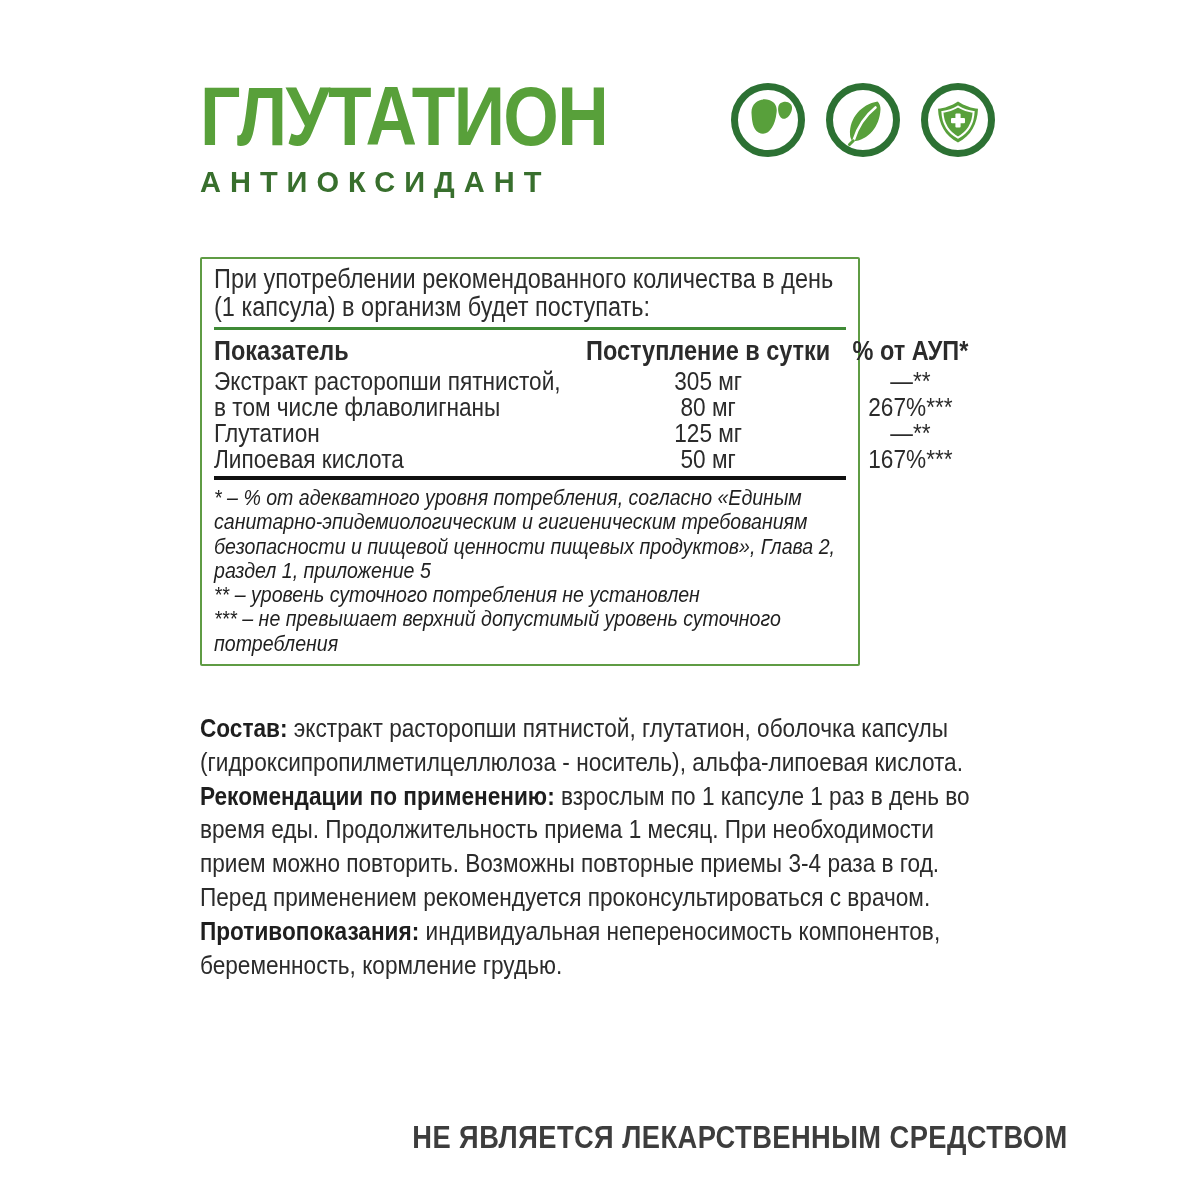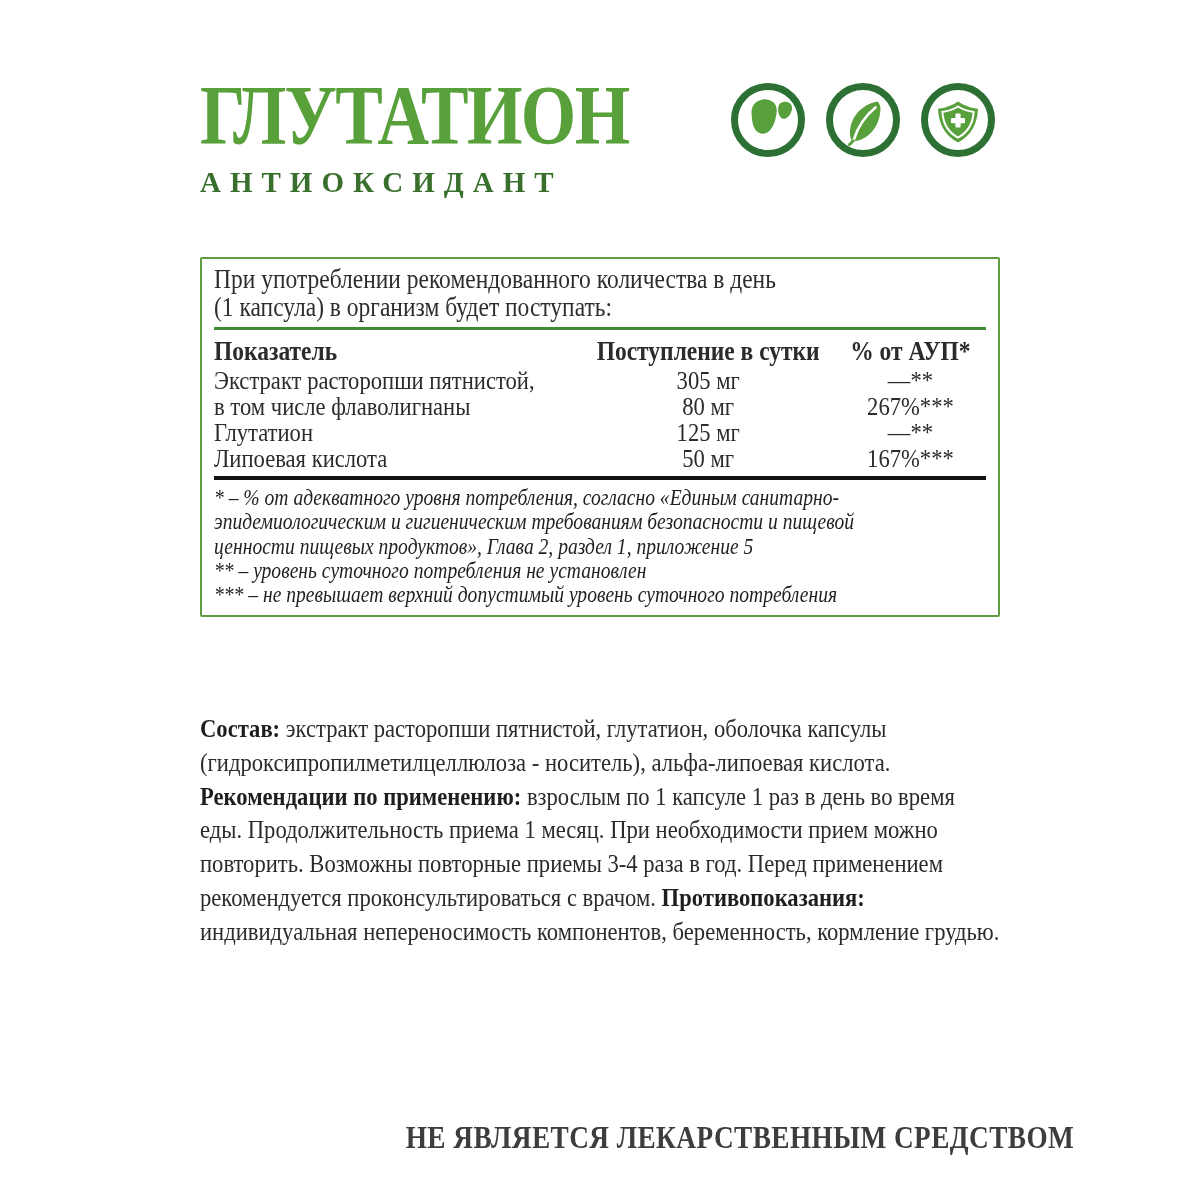--- a/index.html
+++ b/index.html
@@ -4,21 +4,21 @@
 <style>
   * { margin: 0; padding: 0; box-sizing: border-box; }
   html, body { background: #ffffff; }
   body {
     width: 1200px; height: 1200px;
     font-family: "Liberation Sans", sans-serif;
     color: #2b2b2b;
     position: relative;
     overflow: hidden;
   }
-  .page { position: absolute; inset: 0; background: #fff; font-family: Liberation Serif, serif; }
+  .page { position: absolute; inset: 0; background: #fff; }
 
   
   .brand { position: absolute; top: 74px; left: 200px; }
   .brand-title {
     font-size: 84px; font-weight: bold; letter-spacing: -2px;
     color: #58a03a; line-height: 1.0;
     transform: scaleX(0.85); transform-origin: 0 0;
     white-space: nowrap;
   }
   .brand-subtitle {
@@ -26,21 +26,21 @@
     font-size: 29px; font-weight: bold; letter-spacing: 9px;
     color: #386f2d; white-space: nowrap;
   }
 
   
   .icons { position: absolute; top: 82px; left: 730px; display: flex; gap: 19px; }
   .icon-circle { width: 76px; height: 76px; }
 
   
   .info-box {
-    position: absolute; top: 257px; left: 200px; width: 800px;
+    position: absolute; top: 257px; left: 200px; width: 660px;
     border: 2px solid #5f9c44; border-radius: 2px;
     padding: 6px 12px 8px 12px;
     background: #fff;
   }
   .cond { transform: scaleX(0.87); transform-origin: 0 0; }
   .intro { font-size: 27px; line-height: 1.05; color: #2d2d2d; width: 880px; white-space: nowrap; }
   .green-rule { height: 3px; background: #3f8a36; margin: 5px 0 6px 0; width: 100%; }
   .ntable { width: 883px; }
   .trow { display: grid; grid-template-columns: 418px 300px 165px; align-items: baseline; }
   .thead { font-weight: bold; font-size: 27px; line-height: 1.12; margin-bottom: 2px; }

